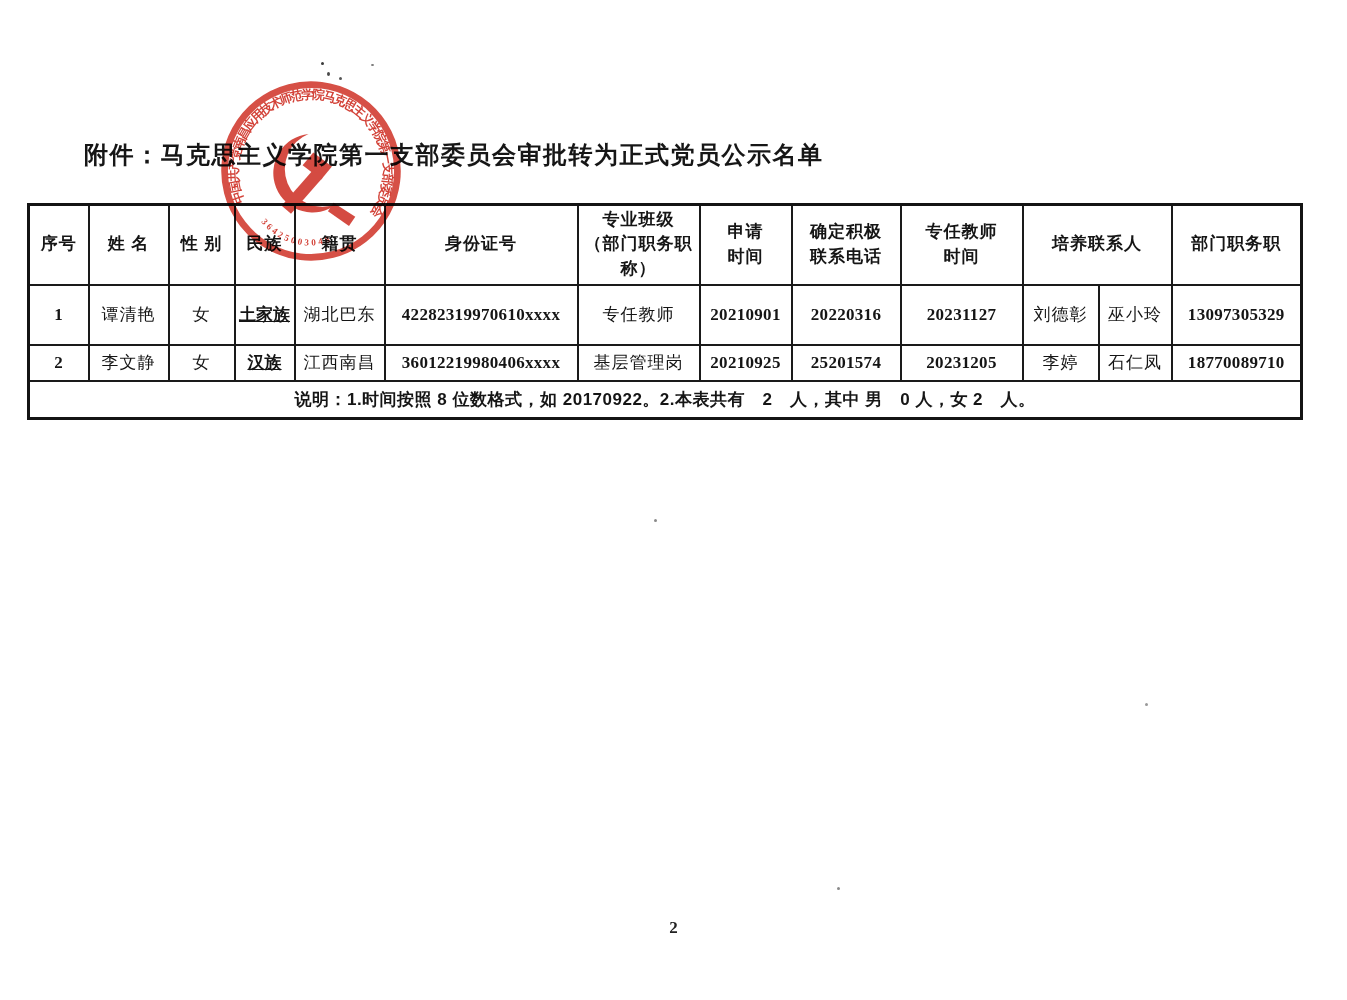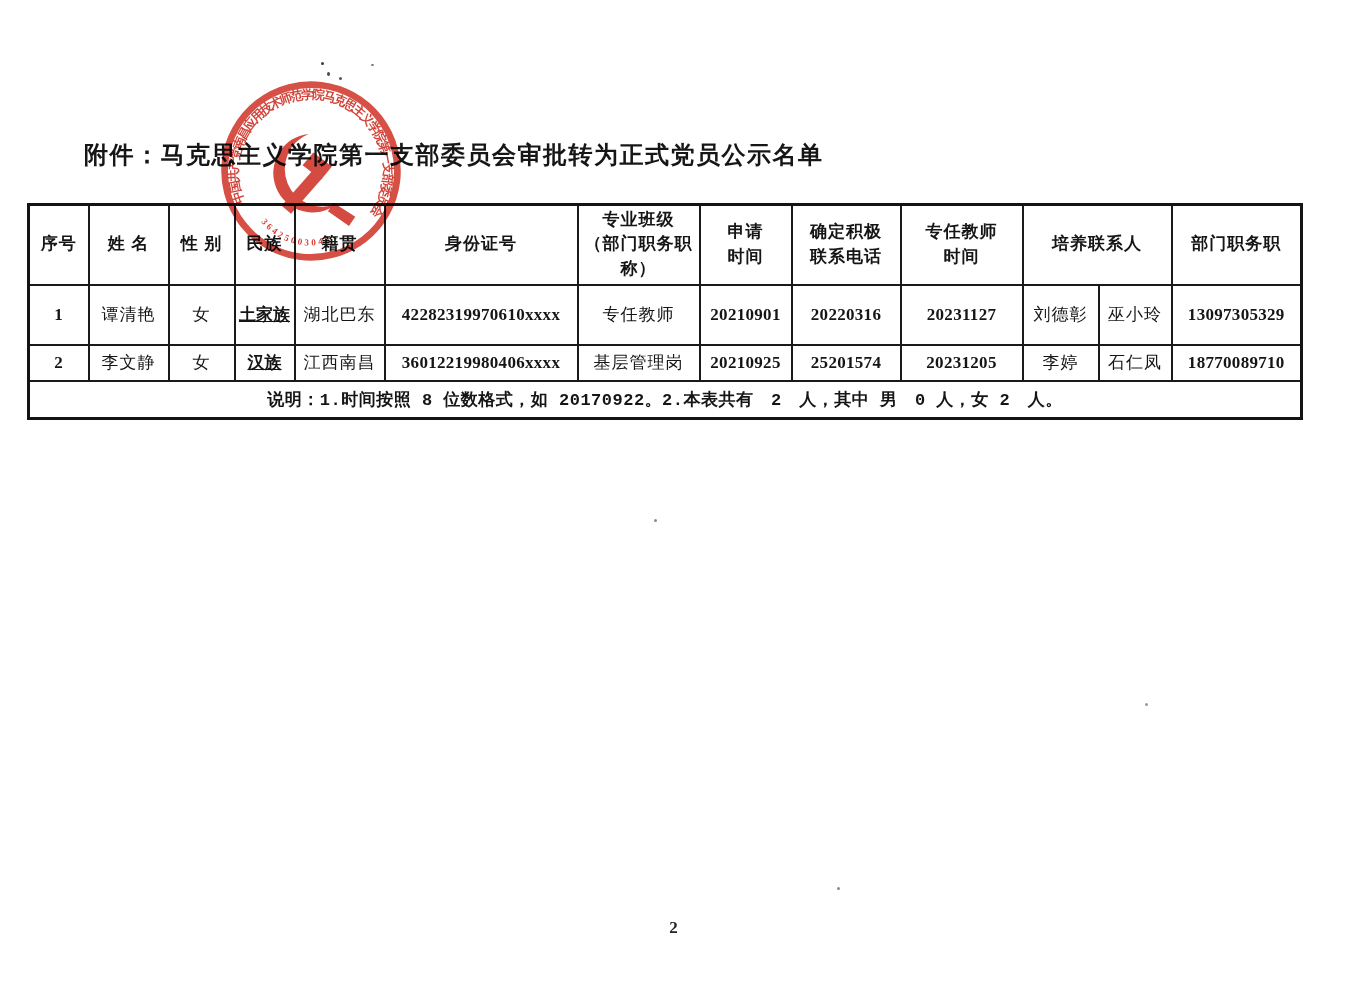--- a/index.html
+++ b/index.html
@@ -27,21 +27,21 @@
     text-align:center;vertical-align:middle;
     padding:0 2px;
     font-size:17px;
     color:#151515;
     overflow:hidden;
   }
   table.roster{border:3px solid #141414;}
   tr.r-head{height:80px;}
   tr.r-1{height:60px;}
   tr.r-2{height:36px;}
-  tr.r-note{height:38px;font-family:Liberation Mono, monospace;}
+  tr.r-note{height:38px;}
   th.hd{font-weight:700;white-space:pre-line;line-height:1.45;letter-spacing:1px;}
   th.hd-small{font-size:16px;}
   td.num{font-family:"Liberation Serif", serif;font-size:18px;letter-spacing:0.3px;font-weight:600;}
   td.cjk{font-weight:400;letter-spacing:1px;}
   td.eth{padding:0 4px;word-break:break-all;line-height:1.15;font-weight:600;text-decoration:underline;}
   td.note-cell{
     text-align:left;padding-left:9px;
     font-weight:700;font-size:17.5px;letter-spacing:0.5px;
     white-space:nowrap;
   }

